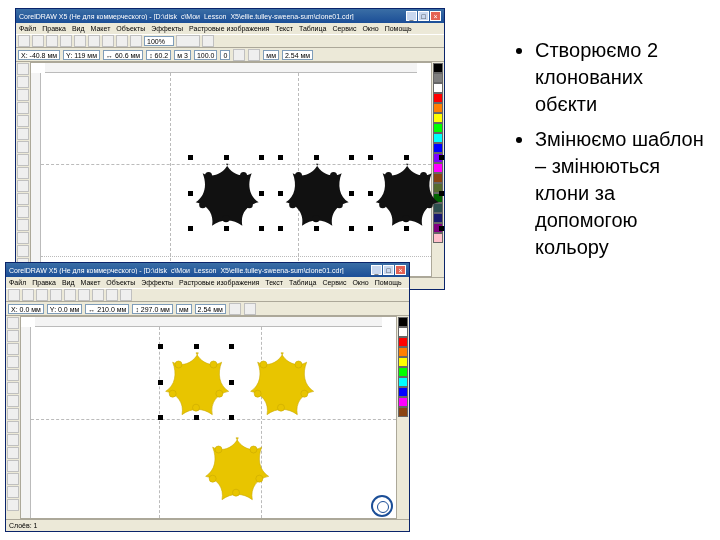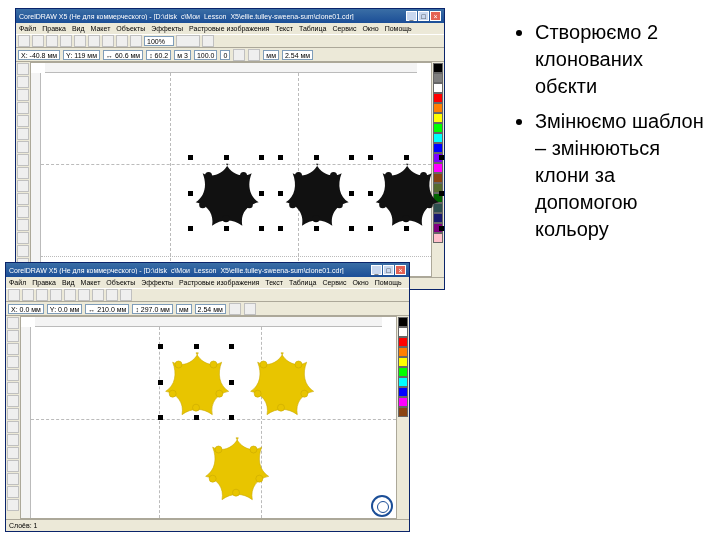--- a/index.html
+++ b/index.html
@@ -1,18 +1,18 @@
 <!DOCTYPE html>
 <html><head>
 <meta charset="utf-8">
 <style>
   * { box-sizing: border-box; margin: 0; padding: 0; }
   body { width: 720px; height: 540px; background: #fff; font-family: Arial, sans-serif; position: relative; overflow: hidden; }
   .slide { width: 720px; height: 540px; position: relative; }
-  .bullets { position: absolute; left: 515px; top: 19px; width: 195px; font-size: 20px; line-height: 1.35; }
+  .bullets { position: absolute; left: 515px; top: 37px; width: 195px; font-size: 20px; line-height: 1.35; }
   .bullets li { list-style: disc; margin-left: 20px; margin-bottom: 8px; }
   .app-window { position: absolute; background: #ece9d8; border: 1px solid #0a246a; font-size: 7px; color: #000; }
   .win1 { left: 15px; top: 8px; width: 430px; height: 282px; }
   .win2 { left: 5px; top: 262px; width: 405px; height: 270px; }
   .titlebar { height: 14px; background: linear-gradient(#3a6ea5,#1b4e97); color: #fff; display: flex; align-items: center; padding: 0 3px; font-size: 7px; }
   .titlebar .t-text { flex: 1; white-space: nowrap; overflow: hidden; }
   .win-btns { display: flex; gap: 1px; }
   .win-btn { width: 11px; height: 10px; background: #c9d8ef; border: 1px solid #fff; display:flex; align-items:center; justify-content:center; font-size:7px; color:#000;}
   .win-btn.close { background:#e46254; color:#fff;}
   .menubar { height: 11px; background: #ece9d8; display: flex; align-items: center; padding: 0 3px; gap: 6px; font-size: 7px; }

